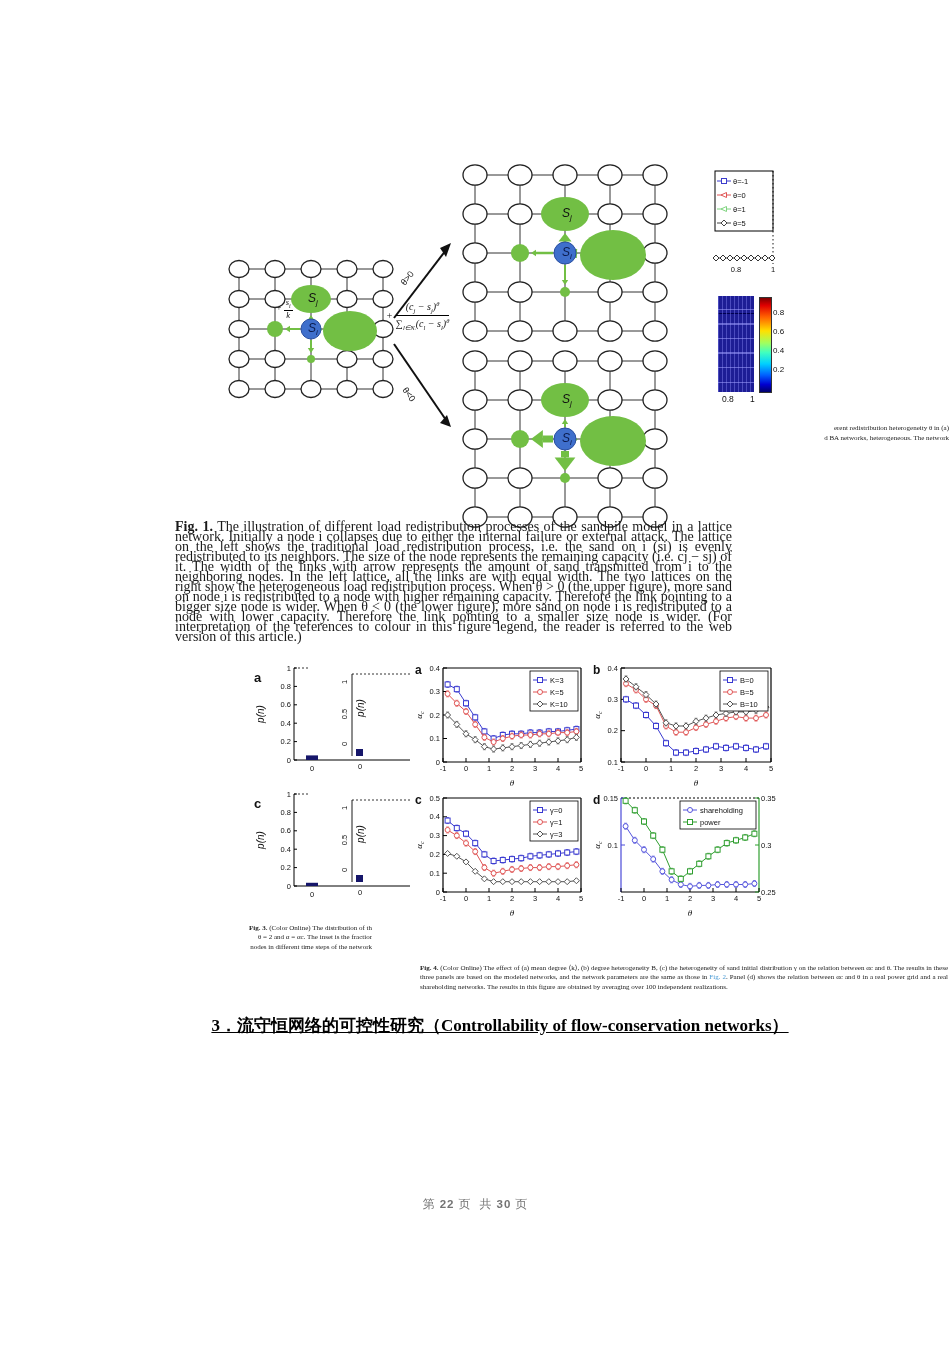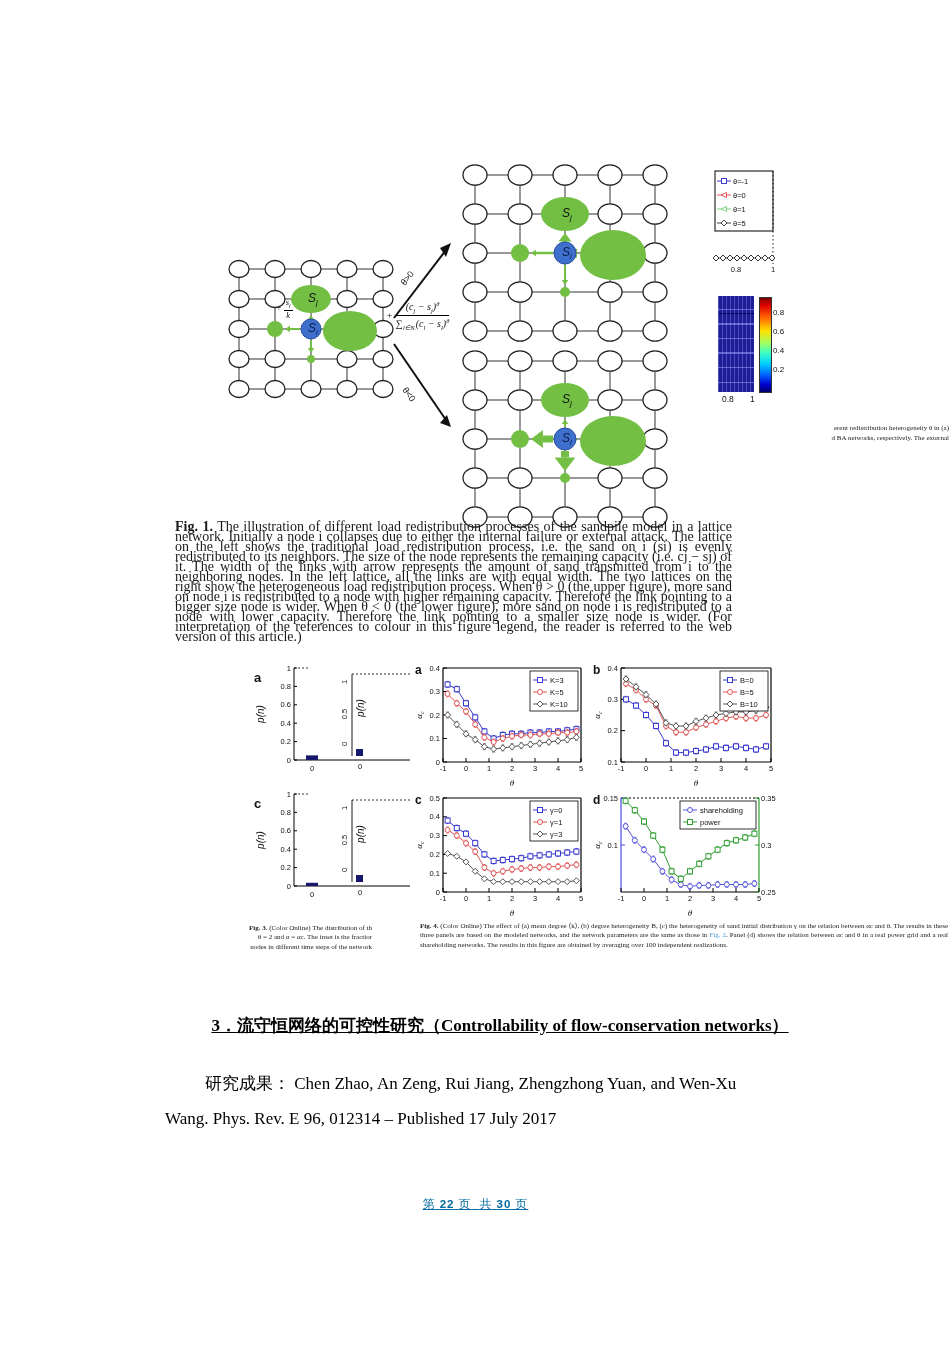--- a/index.html
+++ b/index.html
@@ -32,21 +32,21 @@
   .heatmap{background:
       repeating-linear-gradient(180deg, rgba(255,255,255,0) 0 13px, rgba(160,160,255,0.55) 13px 14.5px),
       repeating-linear-gradient(90deg, rgba(120,120,230,0.5) 0 1px, rgba(0,0,0,0) 1px 4px),
       linear-gradient(180deg,#1d1d95 0 17px,#000050 17px 18px,#1d1d95 18px 100%);}
   .cbar{background:linear-gradient(180deg,#7f0000 0%,#e00000 8%,#ff6000 20%,#ffe000 35%,#a0ff60 48%,#40ffc0 58%,#00d0ff 70%,#0060ff 82%,#0000d0 92%,#00006a 100%);
         border:0.5px solid #333;}
   .cbartick{position:absolute;font-family:"Liberation Sans",sans-serif;font-size:8px;color:#111;}
   .hmx{position:absolute;font-family:"Liberation Sans",sans-serif;font-size:8.5px;color:#111;}
   .heading{font-size:17px;font-weight:bold;text-align:center;color:#000;text-decoration:underline;}
   .para{font-size:17px;color:#000;white-space:nowrap;}
-  .footer{font-size:12px;text-align:center;color:#0369a1;letter-spacing:1px;text-decoration:underline;}
+  .footer{font-size:12px;text-align:center;color:#737373;letter-spacing:1px;}
   .footer b{font-family:"Liberation Sans",sans-serif;font-size:11.5px;}
 </style>
 </head>
 <body>
 
 <div class="page">
 
   <div class="abs" style="left:0;top:0;width:951px;height:620px;">
 
     <svg class="abs" style="left:222px;top:252px;" width="180" height="154" id="lat-left">
@@ -244,21 +244,21 @@
     <div class="abs cbar" style="left:759px;top:297px;width:11px;height:94px;"></div>
     <span class="cbartick" style="left:773px;top:308px;">0.8</span>
     <span class="cbartick" style="left:773px;top:327px;">0.6</span>
     <span class="cbartick" style="left:773px;top:346px;">0.4</span>
     <span class="cbartick" style="left:773px;top:365px;">0.2</span>
     <span class="hmx" style="left:722px;top:394px;">0.8</span>
     <span class="hmx" style="left:750px;top:394px;">1</span>
 
     <div class="sidecap abs" style="left:711px;top:424px;width:238px;">
       <div>erent redistribution heterogeneity θ in (a)</div>
-      <div>d BA networks, respectively. The external</div>
+      <div>d BA networks, heterogeneous. The network</div>
     </div>
   </div>
 
   <div class="cap1 abs" style="left:175px;top:522px;width:557px;">
     <b>Fig. 1.</b>
     <span>The illustration of different load redistribution processes of the sandpile model in a lattice network. Initially a node i collapses due to either the internal failure or external attack. The lattice on the left shows the traditional load redistribution process, i.e. the sand on i (si) is evenly redistributed to its neighbors. The size of the node represents the remaining capacity (i.e. cj − sj) of it. The width of the links with arrow represents the amount of sand transmitted from i to the neighboring nodes. In the left lattice, all the links are with equal width. The two lattices on the right show the heterogeneous load redistribution process. When θ &gt; 0 (the upper figure), more sand on node i is redistributed to a node with higher remaining capacity. Therefore the link pointing to a bigger size node is wider. When θ &lt; 0 (the lower figure), more sand on node i is redistributed to a node with lower capacity. Therefore the link pointing to a smaller size node is wider. (For interpretation of the references to colour in this figure legend, the reader is referred to the web version of this article.)</span>
   </div>
 
   <svg class="abs" style="left:252px;top:660px;" width="160" height="124" id="f3a">
       <text x="2" y="22" class="pl3">a</text>
@@ -1116,29 +1116,27 @@
       <rect x="96.5" y="31.5" width="5" height="5" fill="#fff" stroke="#2f9e2f" stroke-width="1"></rect>
       <text x="109" y="36.5" class="tk">power</text>
     </svg>
 
   <div class="capsm abs" style="left:172px;top:924px;width:200px;text-align:right;">
     <div><b>Fig. 3.</b> <span>(Color Online) The distribution of th</span></div>
     <div>θ = 2 and α = αc. The inset is the fractior</div>
     <div>nodes in different time steps of the network</div>
   </div>
 
-  <div class="cap4 abs" style="left:420px;top:922px;width:528px;">
+  <div class="cap4 abs" style="left:420px;top:964px;width:528px;">
     <b>Fig. 4.</b>
     <span>(Color Online) The effect of (a) mean degree ⟨k⟩, (b) degree heterogeneity B, (c) the heterogeneity of sand initial distribution γ on the relation between αc and θ. The results in these three panels are based on the modeled networks, and the network parameters are the same as those in </span><a href="#" class="fig2link">Fig. 2</a><span>. Panel (d) shows the relation between αc and θ in a real power grid and a real shareholding networks. The results in this figure are obtained by averaging over 100 independent realizations.</span>
   </div>
 
   <div class="heading abs" style="left:100px;top:1014px;width:800px;">3．流守恒网络的可控性研究（Controllability of flow-conservation networks）</div>
 
-  <div class="para abs" style="left:205px;top:1072px;">研究成果：  Chen Zhao, An Zeng, Rui Jiang, Zhengzhong Yuan, and Wen-Xu</div>
-  <div class="para abs" style="left:165px;top:1109px;">Wang. Phys. Rev. E 96, 012314 – Published 17 July 2017</div>
 
   <div class="footer abs" style="left:0;top:1196px;width:951px;">
     <span>第</span>
     <b>22</b>
     <span>页</span>&nbsp;
     <span>共</span>
     <b>30</b>
     <span>页</span>
   </div>
 

